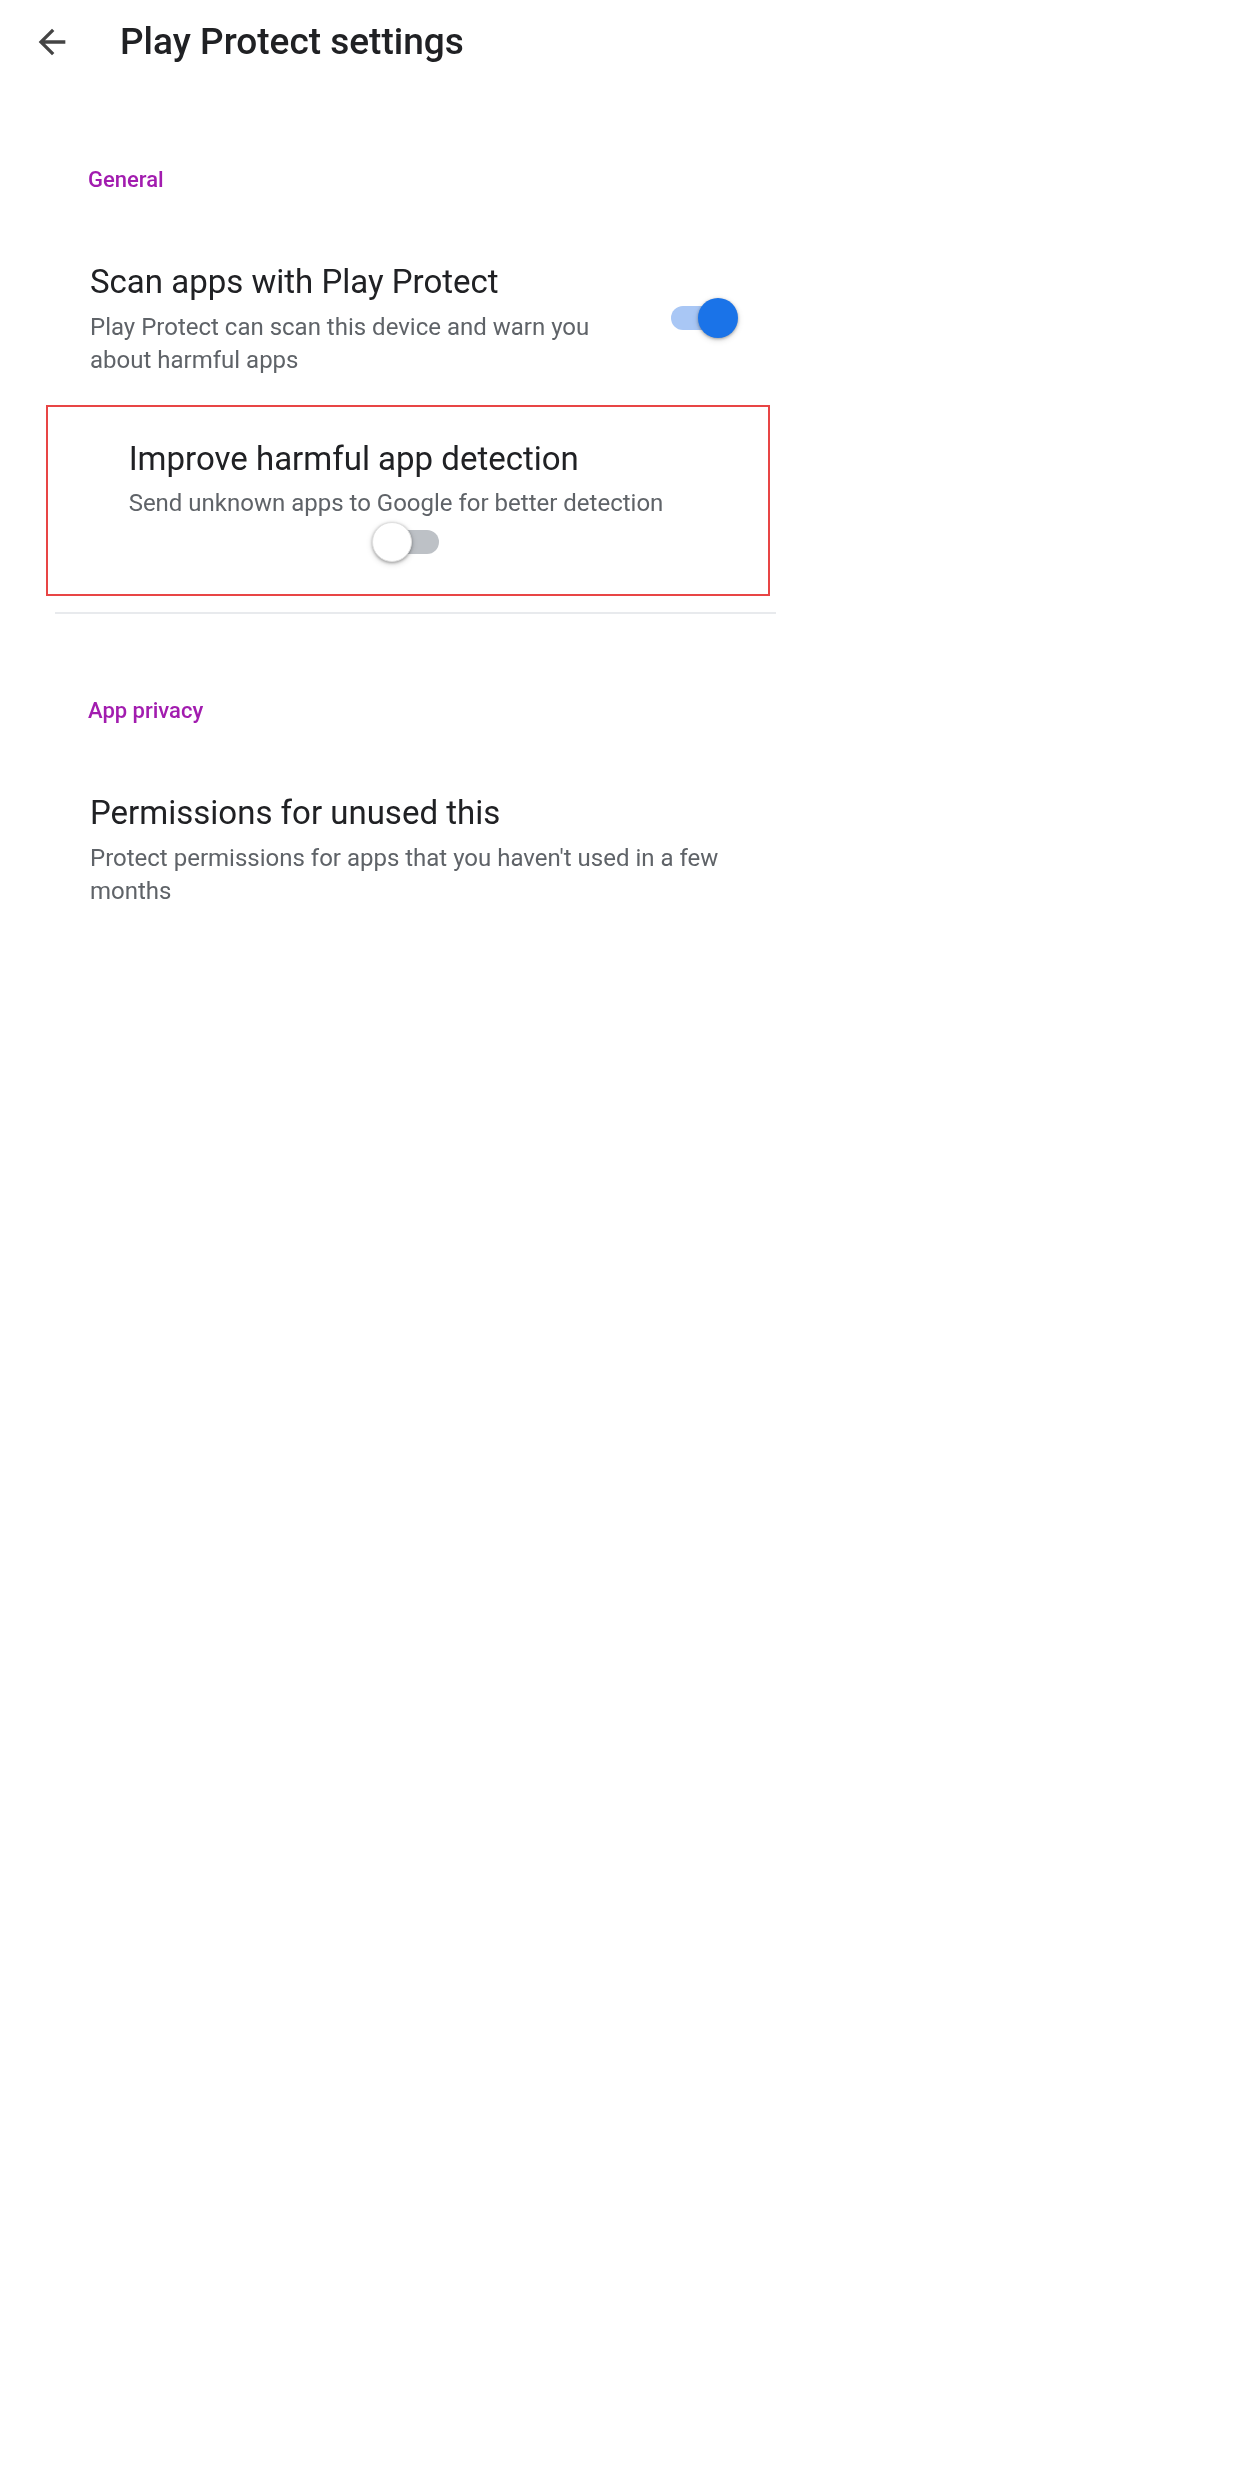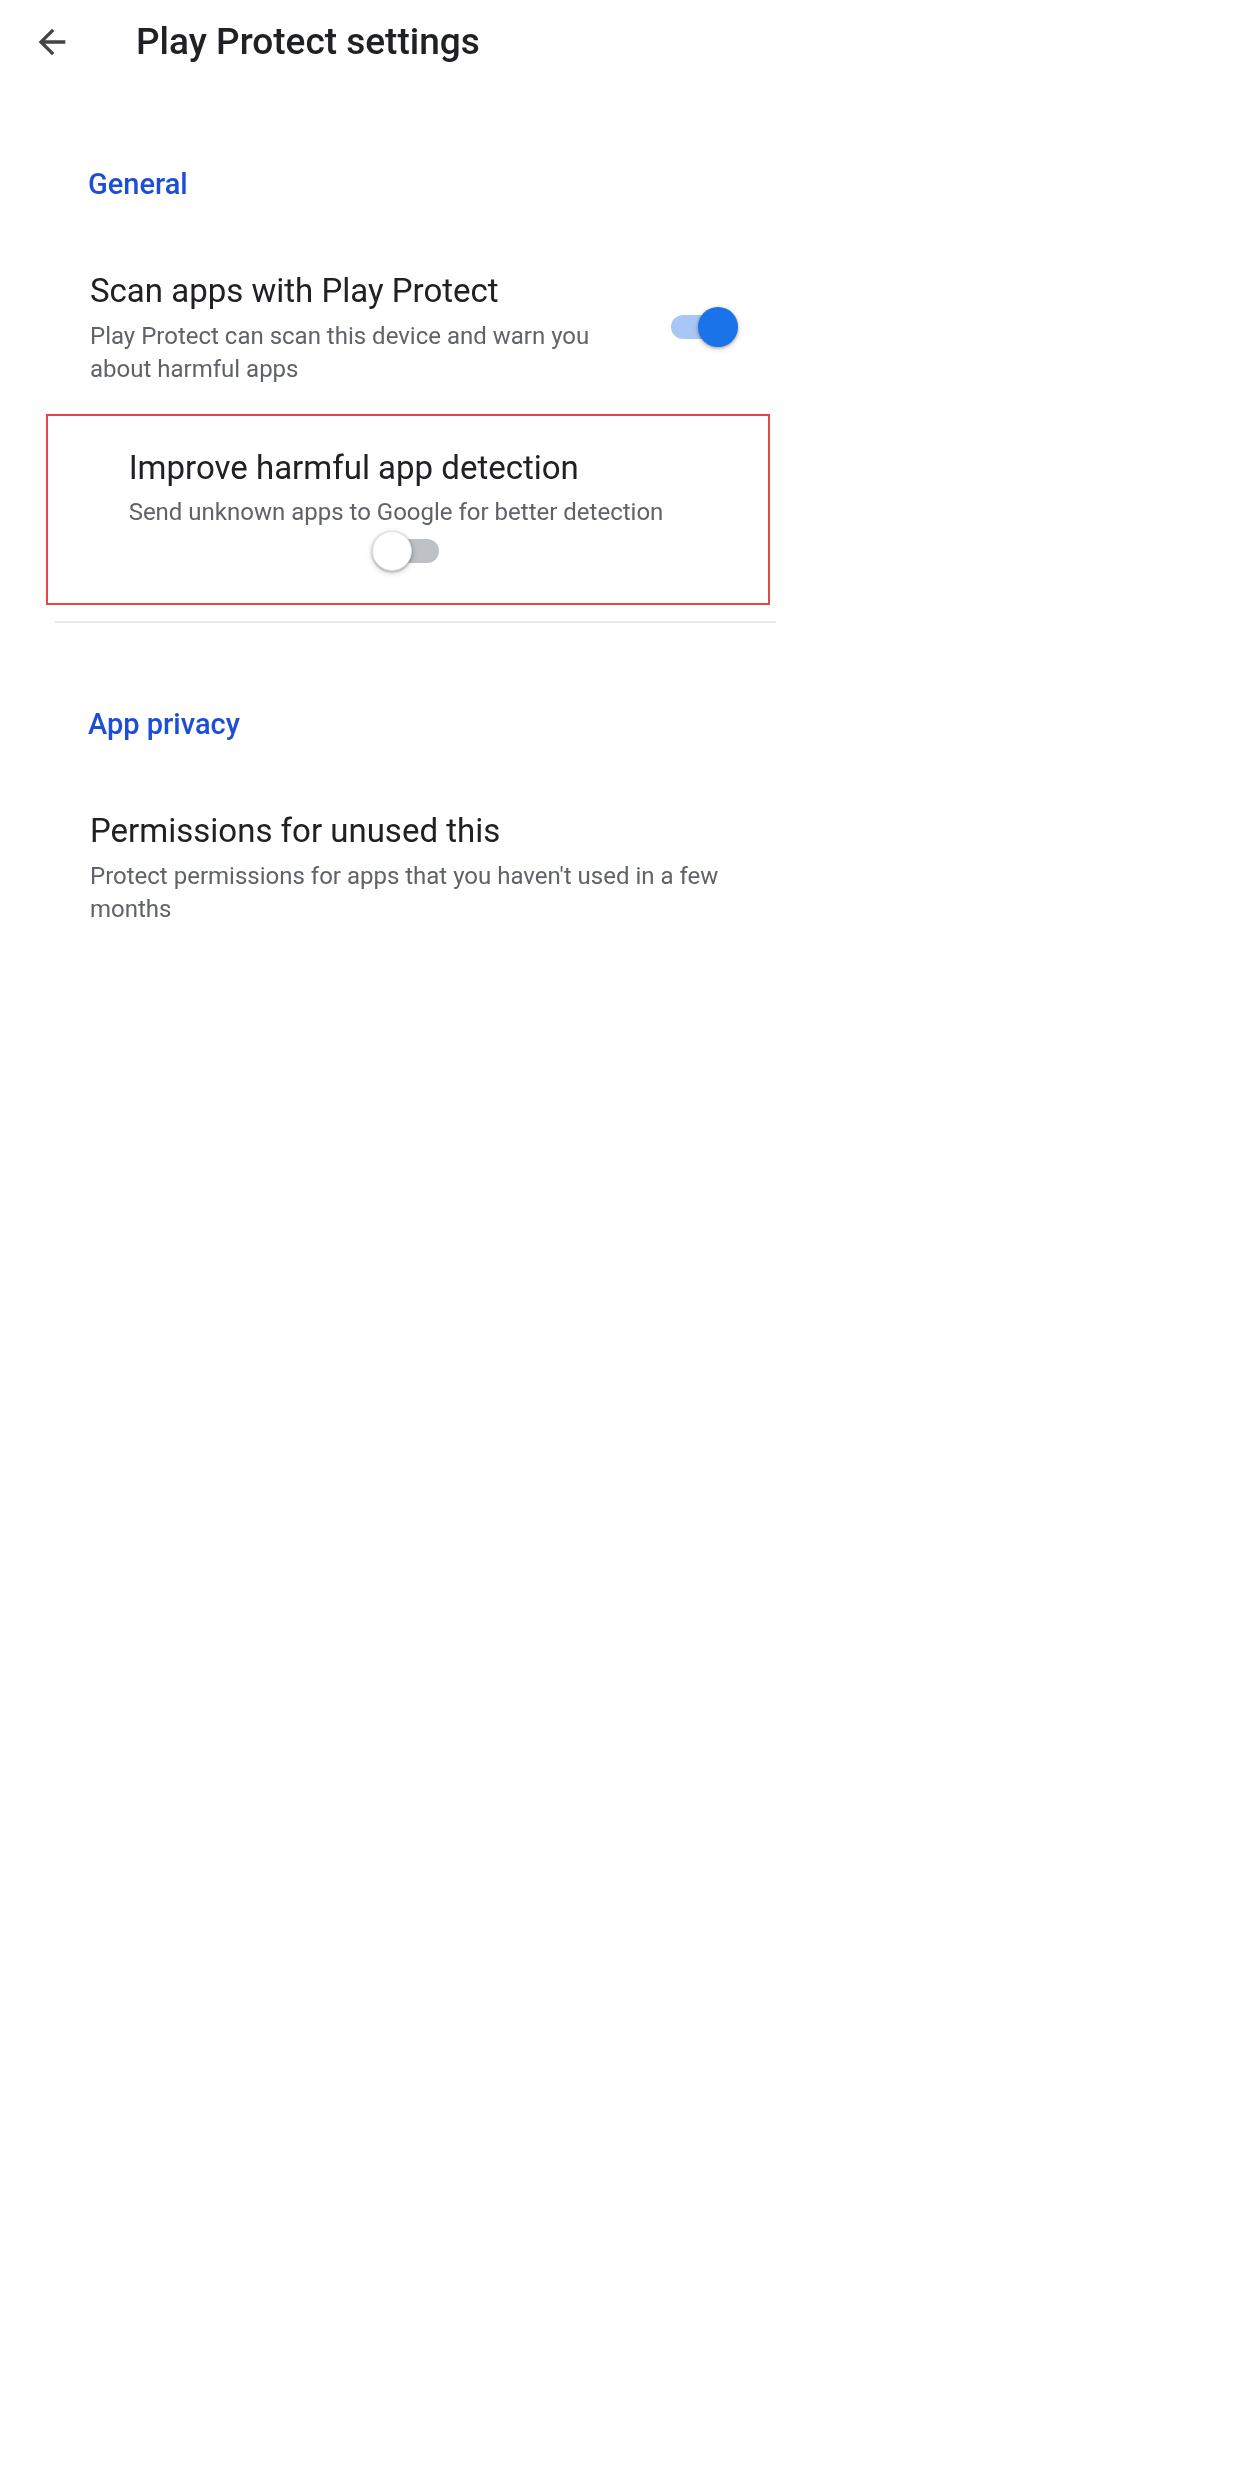--- a/index.html
+++ b/index.html
@@ -16,21 +16,21 @@
     }
     .container {
       width: 776px;
       margin: 0;
       padding: 0;
     }
     .header {
       display: flex;
       align-items: center;
       padding: 20px 0 20px 32px;
-      gap: 64px;
+      gap: 48px;
     }
     .back-arrow {
       cursor: pointer;
       display: flex;
       align-items: center;
       justify-content: center;
     }
     .back-arrow svg {
       width: 40px;
       height: 40px;
@@ -38,22 +38,22 @@
     }
     .page-title {
       font-size: 37px;
       font-weight: 500;
       color: #202124;
     }
     .content {
       padding: 0 0 0 88px;
     }
     .section-header {
-      font-size: 29px;
-      color: #1d4ed8;
+      font-size: 22px;
+      color: #a21caf;
       font-weight: 500;
       padding-top: 84px;
       padding-bottom: 40px;
     }
     .setting-row {
       display: flex;
       align-items: center;
       justify-content: space-between;
       padding: 28px 0 28px 2px;
       padding-right: 42px;

